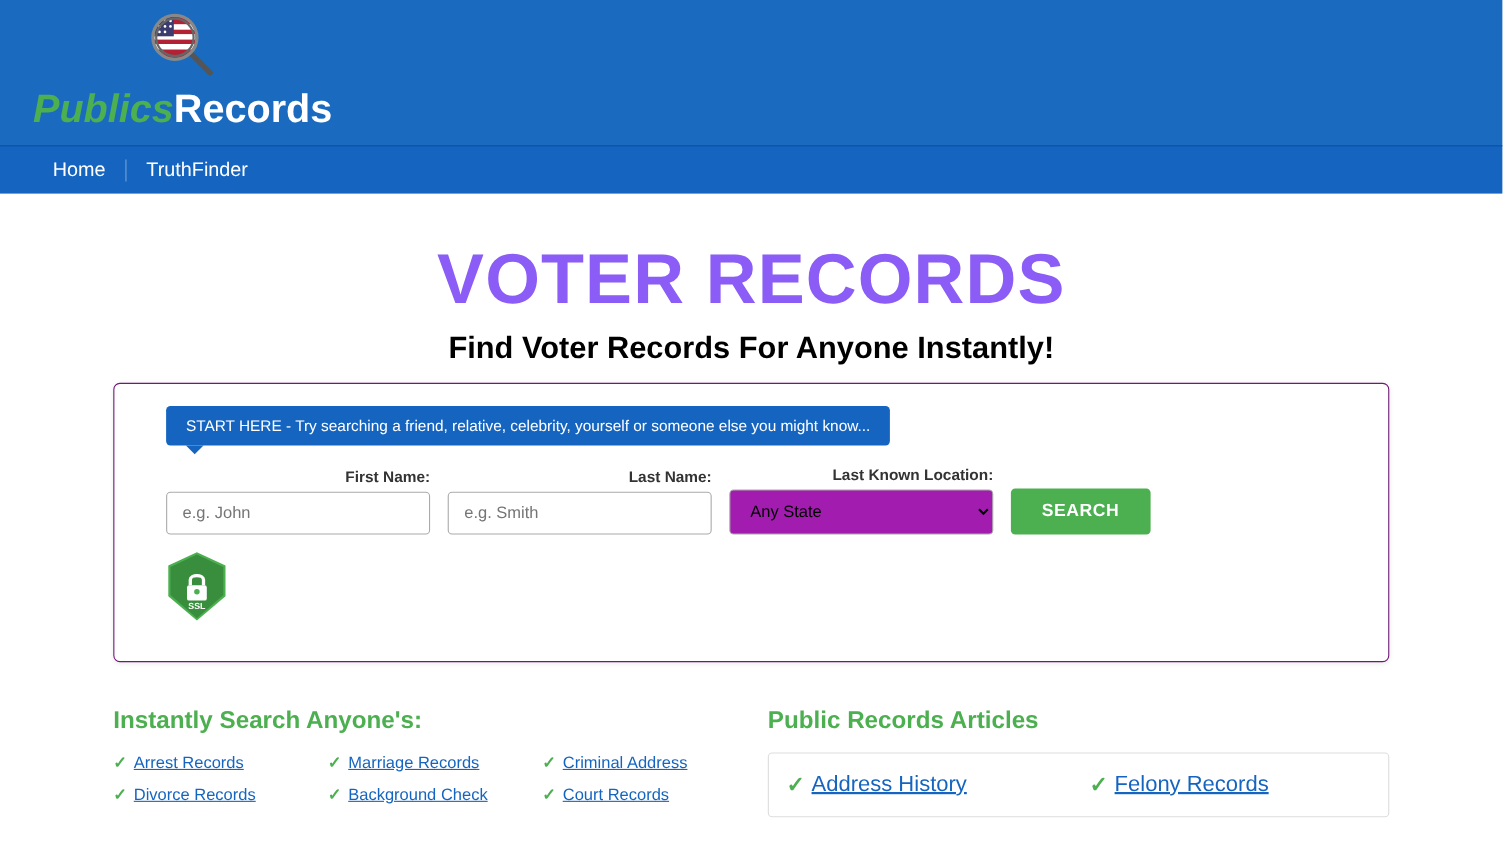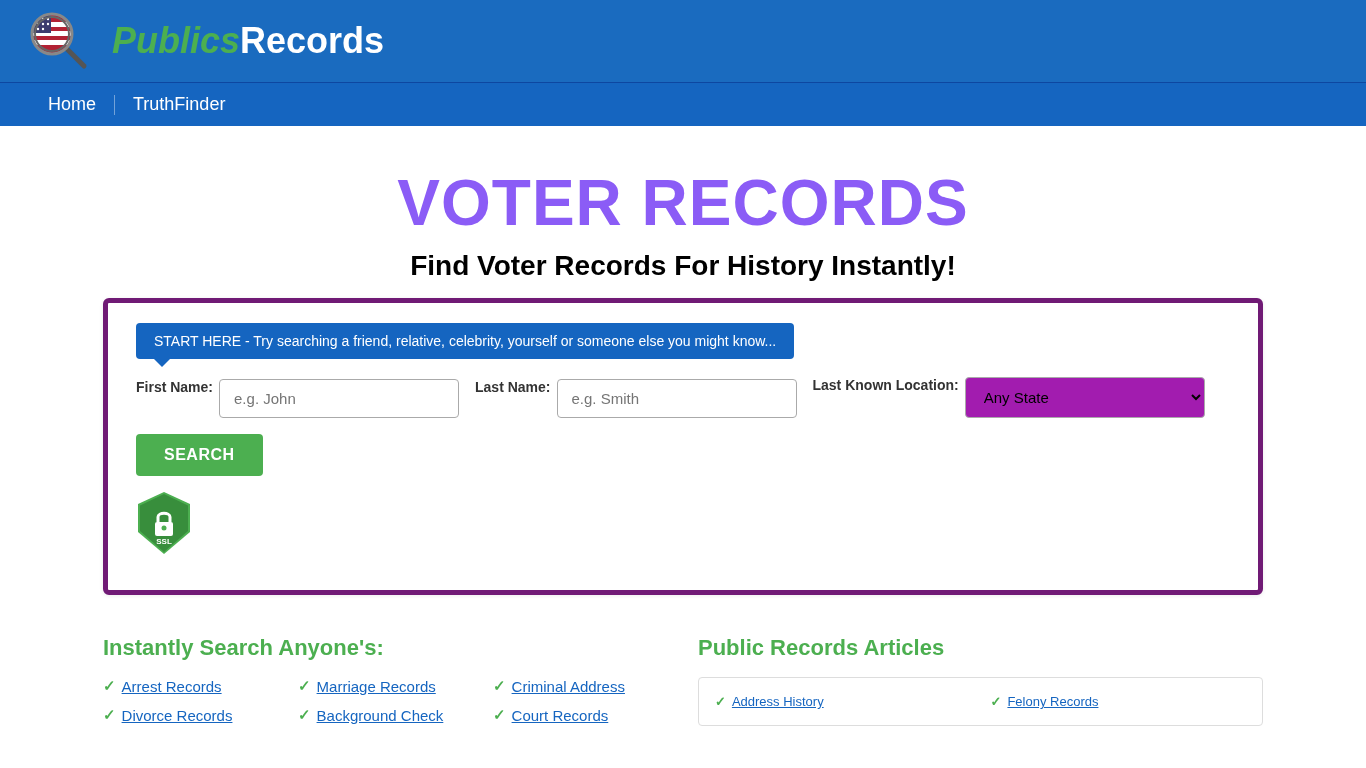--- a/index.html
+++ b/index.html
@@ -8,21 +8,22 @@
     
     .site-header {
       background: #1a6bbf;
       padding: 12px 30px;
       display: flex;
       align-items: center;
     }
     .logo-container {
       display: flex;
       align-items: center;
-      gap: 24px;
+      gap: 8px;
+      flex-direction: column;
     }
     .logo-text {
       font-size: 36px;
       font-weight: bold;
     }
     .logo-publics {
       color: #4caf50;
       font-style: italic;
     }
     .logo-records {
@@ -79,23 +80,23 @@
     .page-tagline {
       text-align: center;
       font-size: 20px;
       font-weight: bold;
       color: #4caf50;
       margin-bottom: 30px;
     }
 
     
     .search-container {
-      border: 5px solid #701a75;
+      border: 1px solid #701a75;
       border-radius: 6px;
-      padding: 20px 28px 30px;
+      padding: 20px 47px 30px;
       margin-bottom: 40px;
       background: #fff;
       box-shadow: 0 1px 4px rgba(0,0,0,0.08);
     }
     .search-hint {
       background: #1565c0;
       color: #fff;
       padding: 10px 18px;
       border-radius: 4px;
       font-size: 14px;
@@ -113,22 +114,23 @@
       border-top: 8px solid #1565c0;
     }
     .search-fields {
       display: flex;
       align-items: flex-end;
       gap: 16px;
       flex-wrap: wrap;
     }
     .field-group {
       display: flex;
-      flex-direction: row;
+      flex-direction: column;
       gap: 6px;
+      align-items: flex-end;
     }
     .field-group label {
       font-size: 14px;
       font-weight: bold;
       color: #333;
     }
     .field-group input {
       padding: 10px 14px;
       border: 1px solid #aaa;
       border-radius: 4px;
@@ -204,21 +206,21 @@
     .articles-list {
       list-style: none;
       display: grid;
       grid-template-columns: 1fr 1fr;
       gap: 8px 20px;
     }
     .articles-list li {
       display: flex;
       align-items: center;
       gap: 6px;
-      font-size: 13px;
+      font-size: 20px;
     }
     .articles-list li::before {
       content: '✓';
       color: #4caf50;
       font-weight: bold;
     }
     .articles-list a {
       color: #1565c0;
       text-decoration: underline;
       cursor: pointer;
@@ -272,21 +274,21 @@
 
 <nav class="main-nav">
   <a class="nav-link">Home</a>
   <div class="nav-divider"></div>
   <a class="nav-link">TruthFinder</a>
 </nav>
 
 <div class="main-content">
 
   <h1 class="page-title">VOTER RECORDS</h1>
-  <h2 class="page-subtitle">Find Voter Records For History Instantly!</h2>
+  <h2 class="page-subtitle">Find Voter Records For Anyone Instantly!</h2>
 
   <div class="search-container">
     <div class="search-hint">START HERE - Try searching a friend, relative, celebrity, yourself or someone else you might know...</div>
     <div class="search-fields">
       <div class="field-group">
         <label>First Name:</label>
         <input type="text" placeholder="e.g. John" style="">
       </div>
       <div class="field-group">
         <label>Last Name:</label>

